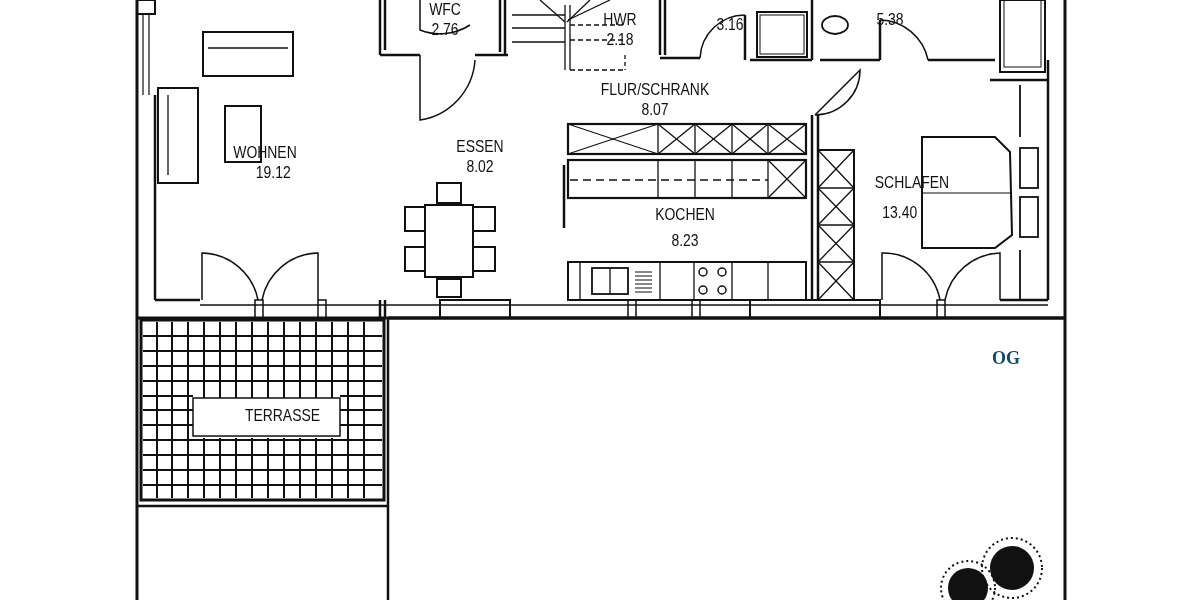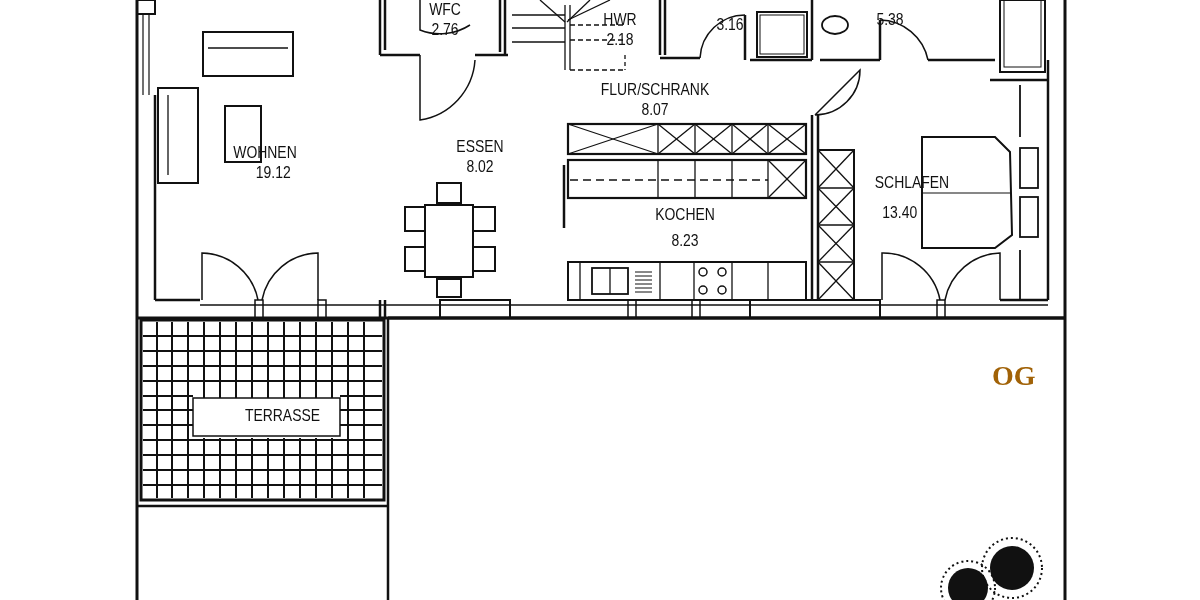--- a/index.html
+++ b/index.html
@@ -1,20 +1,20 @@
 <!DOCTYPE html>
 <html><head>
 <meta charset="utf-8">
 <style>
   html, body { margin:0; padding:0; background:#ffffff; }
   body { width:1200px; height:600px; overflow:hidden; position:relative; font-family:"Liberation Sans", sans-serif; }
   svg { position:absolute; left:0; top:0; }
   .room-label { position:absolute; font-family:"Liberation Sans Narrow","Liberation Sans", sans-serif; font-size:17px; color:#111; text-align:center; line-height:20px; transform:scaleX(0.82); transform-origin:center; white-space:nowrap; }
   .room-area { display:block; }
-  .og-label { position:absolute; font-family:"Liberation Serif", serif; font-size:28px; font-weight:bold; color:#a16207; left:992px; top:360px; }
+  .og-label { position:absolute; font-family:"Liberation Serif", serif; font-size:18px; font-weight:bold; color:#0c4a6e; left:992px; top:348px; }
   .terr-label { position:absolute; left:195px; top:406px; width:175px; text-align:center; font-size:17px; color:#111; transform:scaleX(0.82); }
 </style>
 </head>
 <body>
 
 <svg width="1200" height="600" viewBox="0 0 1200 600" xmlns="http://www.w3.org/2000/svg">
   <g fill="none" stroke="#111" stroke-width="2.5">
 
     <line x1="137" y1="0" x2="137" y2="600" stroke-width="3"></line>
     <line x1="155" y1="95" x2="155" y2="300"></line>

